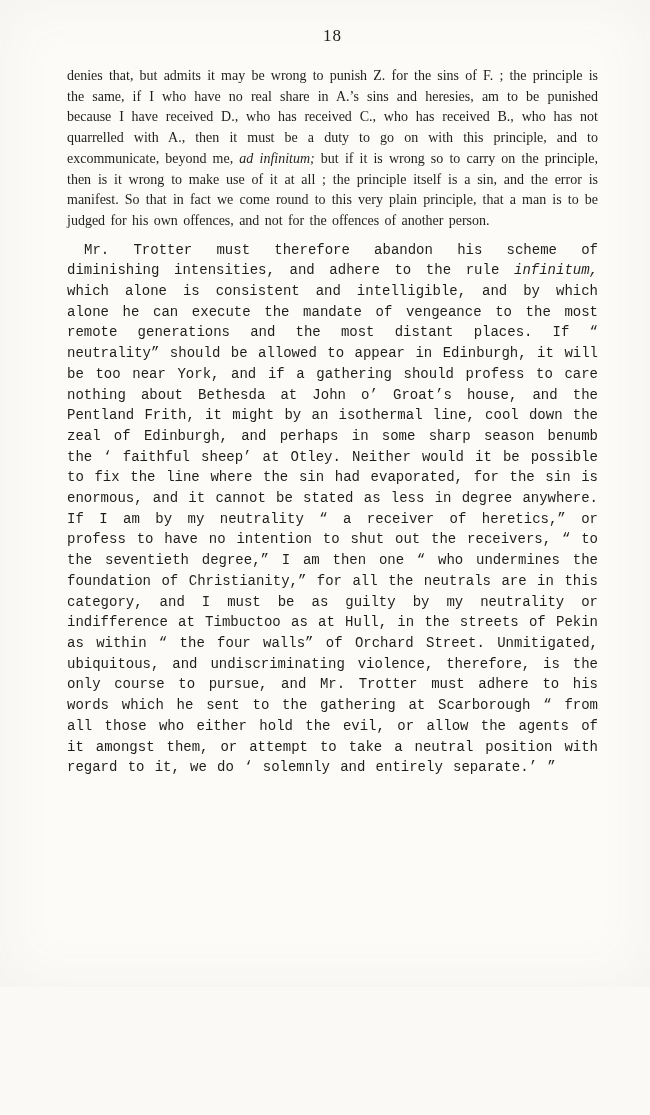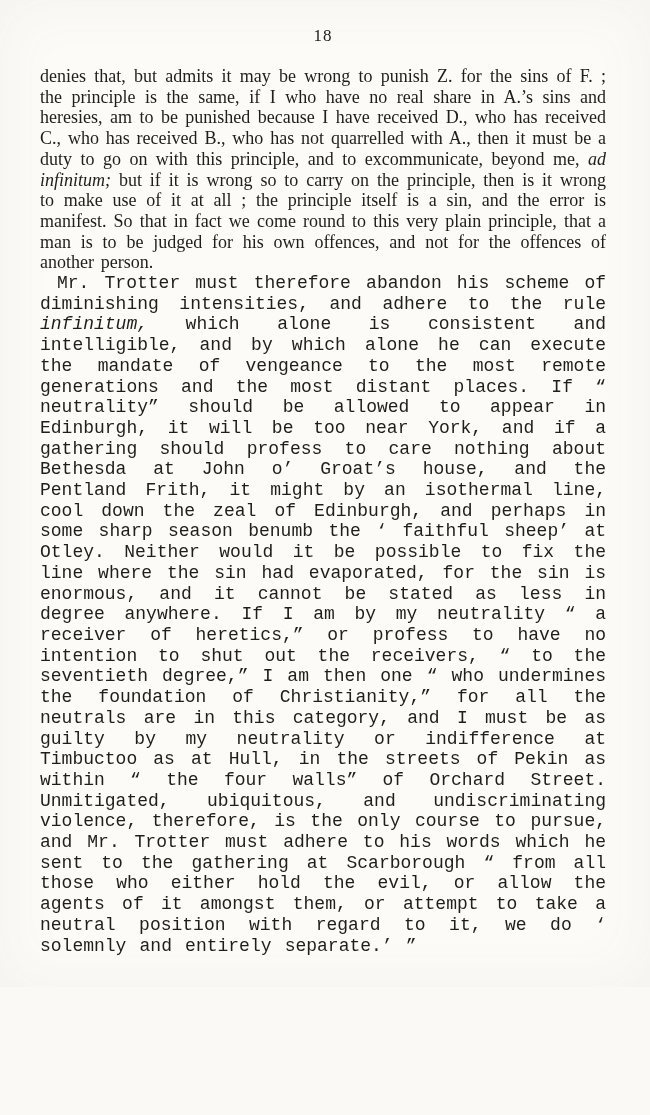--- a/index.html
+++ b/index.html
@@ -11,36 +11,36 @@
     width: 650px;
     height: 1115px;
     font-family: "Liberation Serif", "DejaVu Serif", serif;
     color: #1d1c1a;
     overflow: hidden;
   }
   .page {
     box-sizing: border-box;
     width: 650px;
     height: 987px;
-    padding: 26px 44px 20px 40px;
+    padding: 26px 44px 20px 59px;
     background: #fcfbf8;
     box-shadow: inset 0 0 60px rgba(120,110,90,0.06);
     position: relative;
   }
   .page-number {
     text-align: center;
     font-size: 17px;
     letter-spacing: 1px;
     margin: 0 0 20px 0;
     color: #222018;
   }
   .body-text p {
-    margin: 0;
+    margin: 8px;
     text-align: justify;
-    font-size: 18px;
+    font-size: 14px;
     line-height: 20.7px;
     word-spacing: 0.13em;
     color: #201e1a;
   }
   .body-text p.indent {
     text-indent: 17px;
     font-family: Liberation Mono, monospace;
   }
   .italic {
     font-style: italic;

